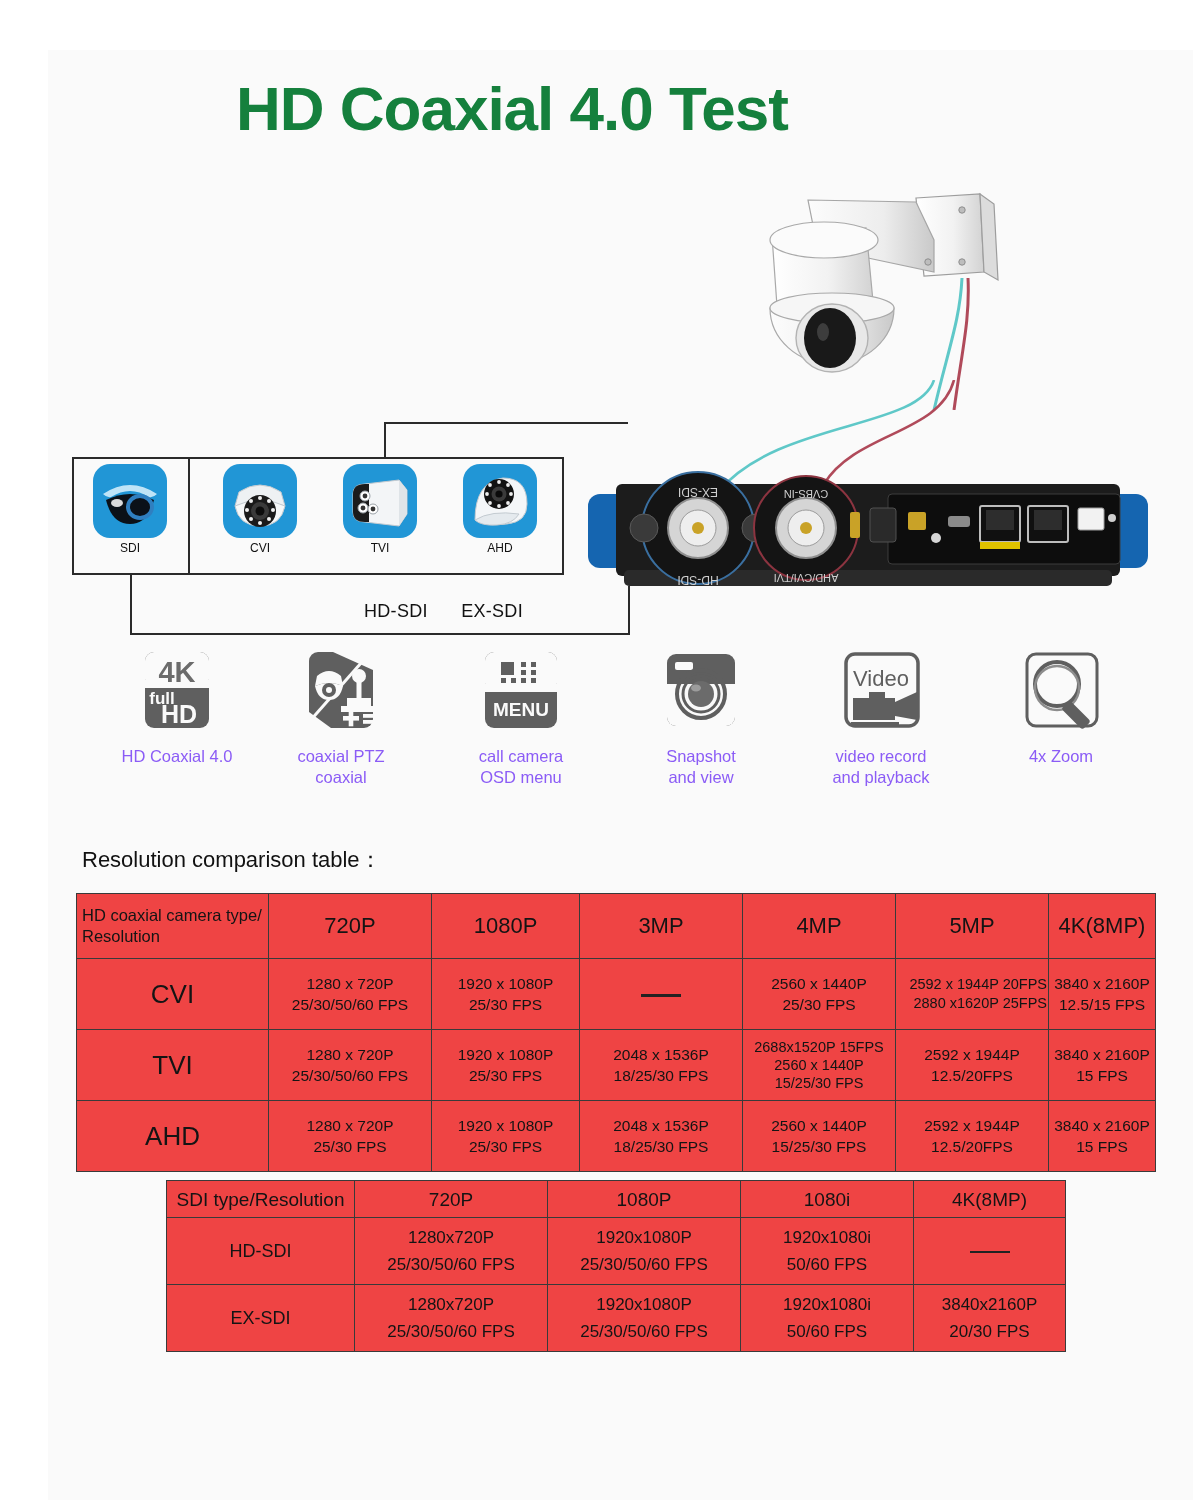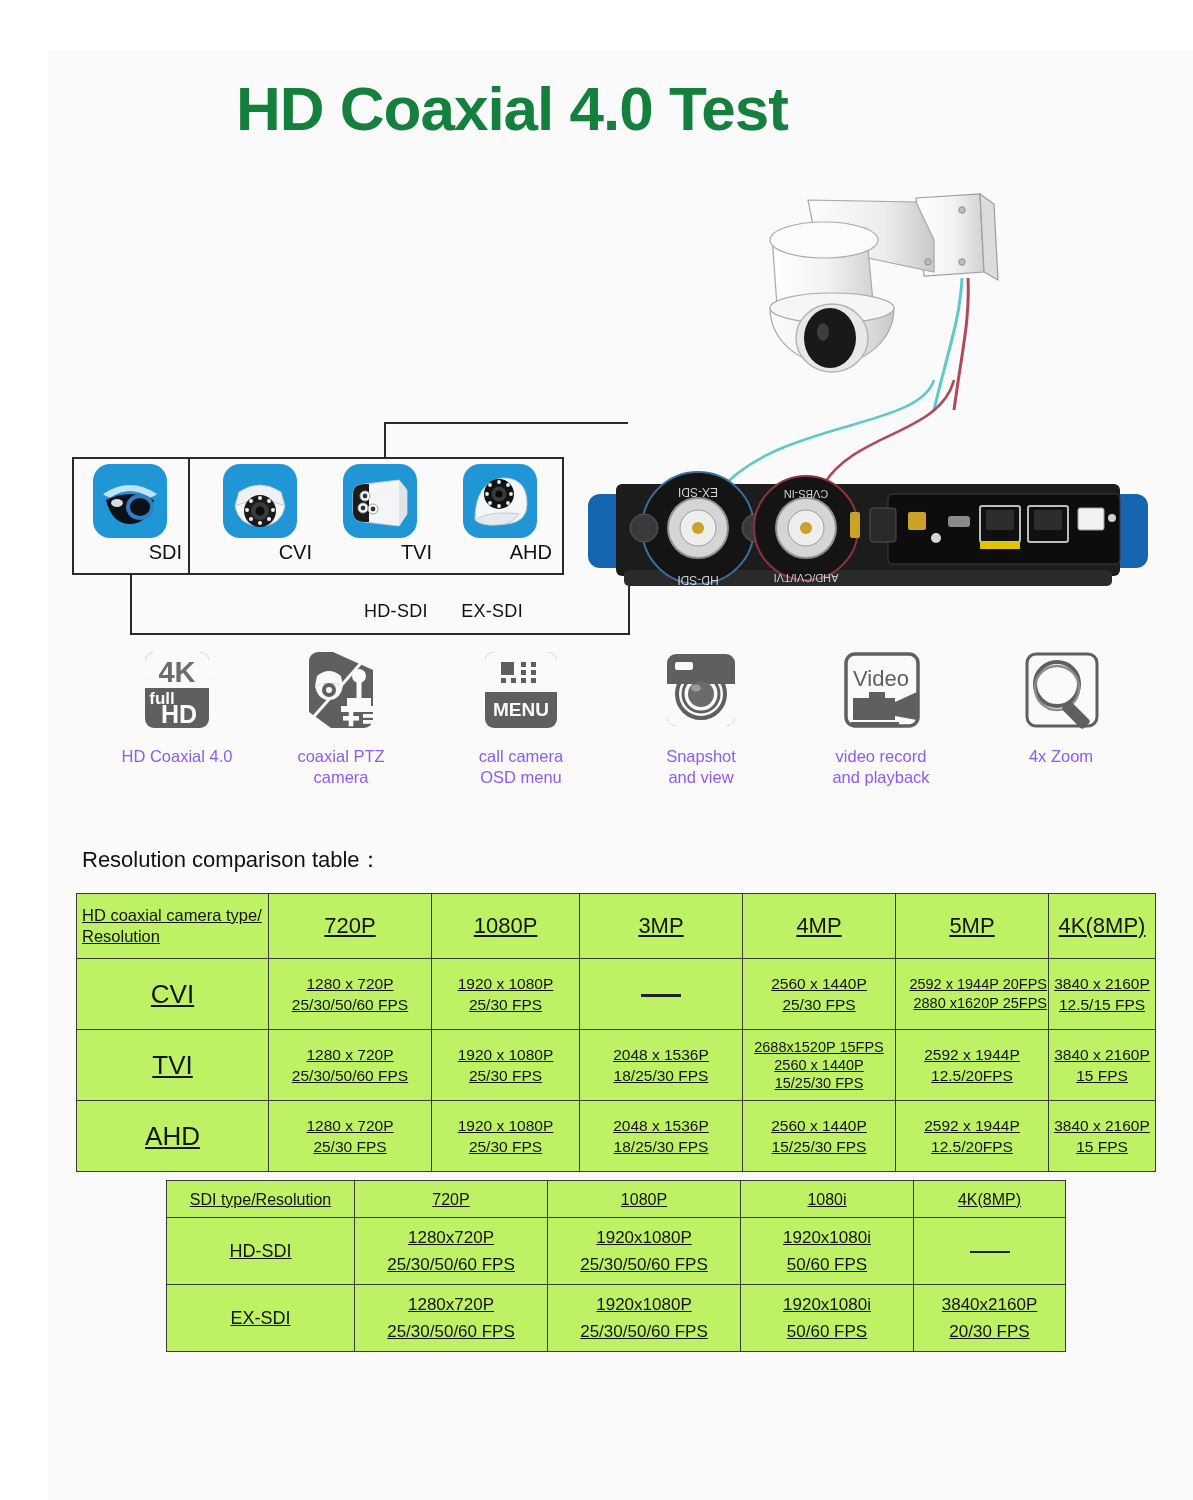--- a/index.html
+++ b/index.html
@@ -21,48 +21,48 @@
   .ln{position:absolute;background:#2a2a2a;}
   .lnh{height:2px;} .lnv{width:2px;}
 
   
   .typebox{position:absolute;left:24px;top:407px;width:492px;height:118px;
            border:2px solid #2a2a2a;background:#fafafa;box-sizing:border-box;}
   .typedivider{position:absolute;left:140px;top:407px;width:2px;height:118px;background:#2a2a2a;}
   .tcell{position:absolute;top:414px;width:104px;text-align:center;}
   .tcell .ico{width:74px;height:74px;margin:0 auto;border-radius:17px;background:#2196d6;
               position:relative;overflow:hidden;}
-  .tcell .lbl{font-size:20px;margin-top:3px;color:#111;text-align:right;}
+  .tcell .lbl{font-size:12px;margin-top:3px;color:#111;}
 
   .hdsdi-labels{position:absolute;left:316px;top:551px;font-size:18px;letter-spacing:.3px;color:#111;}
   .hdsdi-labels span{margin-right:28px;}
 
   
   .feat{position:absolute;top:600px;width:1105px;left:20px;height:180px;}
   .fitem{position:absolute;top:0;width:170px;text-align:center;}
   .fglyph{width:96px;height:88px;margin:0 auto 8px auto;position:relative;}
   .fcap{font-size:16.5px;line-height:21px;color:#8b5cf6;}
 
   
   .tbl-title{position:absolute;left:34px;top:795px;font-size:22px;color:#111;}
   table{border-collapse:collapse;position:absolute;background:#fafafa;}
   table td,table th{border:1.6px solid #3a3a3a;text-align:center;vertical-align:middle;
-                    font-weight:normal;color:#141414;background:#bef264;text-decoration:underline;}
+                    font-weight:normal;color:#141414;background:#ef4444;}
   
   #t1{left:28px;top:843px;width:1080px;}
   #t1 .hdr td{height:62px;font-size:22px;}
   #t1 .hdr td.first{font-size:16.5px;line-height:21px;text-align:left;padding-left:5px;}
   #t1 .body td{height:68px;font-size:15.5px;line-height:21px;}
   #t1 .body td.rowhdr{font-size:26px;}
   #t1 td.tight{font-size:14.5px;line-height:19px;text-align:right;}
   #t1 td.tight3{font-size:14.5px;line-height:18px;}
   
   #t2{left:118px;top:1130px;width:900px;}
   #t2 td{font-size:17px;line-height:27px;}
-  #t2 .hdr td{height:34px;font-size:16px;margin-left:27px;}
+  #t2 .hdr td{height:34px;font-size:19px;margin-left:27px;}
   #t2 .body td{height:64px;}
   #t2 .body td.rowhdr{font-size:18px;}
   .dash{display:inline-block;width:40px;height:2.5px;background:#222;vertical-align:middle;}
 </style>
 </head>
 <body>
 
 <div class="page">
 
   <div class="title">HD Coaxial 4.0 Test</div>
@@ -283,21 +283,21 @@
           <path d="M48 56 L84 56 L84 62 L48 62 Z" fill="#fafafa"></path>
 
           <rect x="50" y="66" width="16" height="4.6" fill="#fafafa"></rect>
           <rect x="55.7" y="60.3" width="4.6" height="16" fill="#fafafa"></rect>
           <rect x="70" y="64" width="14" height="3.8" fill="#fafafa"></rect>
           <rect x="70" y="70" width="14" height="3.8" fill="#fafafa"></rect>
         </svg>
       </div>
       <div class="fcap">
         <div>coaxial PTZ</div>
-        <div>camera</div>
+        <div>coaxial</div>
       </div>
     </div>
 
     <div class="fitem" style="left:548px;">
       <div class="fglyph">
         <svg width="96" height="88" viewBox="0 0 96 88">
           <rect x="14" y="4" width="68" height="72" rx="9" fill="#5f5f5f"></rect>
           <rect x="14" y="34" width="68" height="42" rx="9" fill="#fafafa"></rect>
           <rect x="14" y="34" width="68" height="12" fill="#fafafa"></rect>
           <rect x="22" y="12" width="18" height="8" rx="2" fill="#fafafa"></rect>

